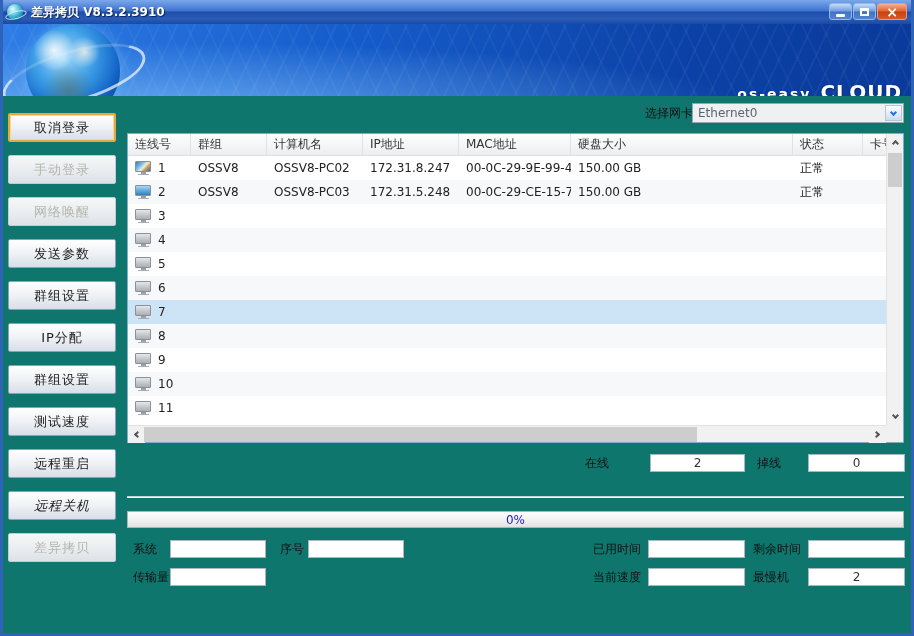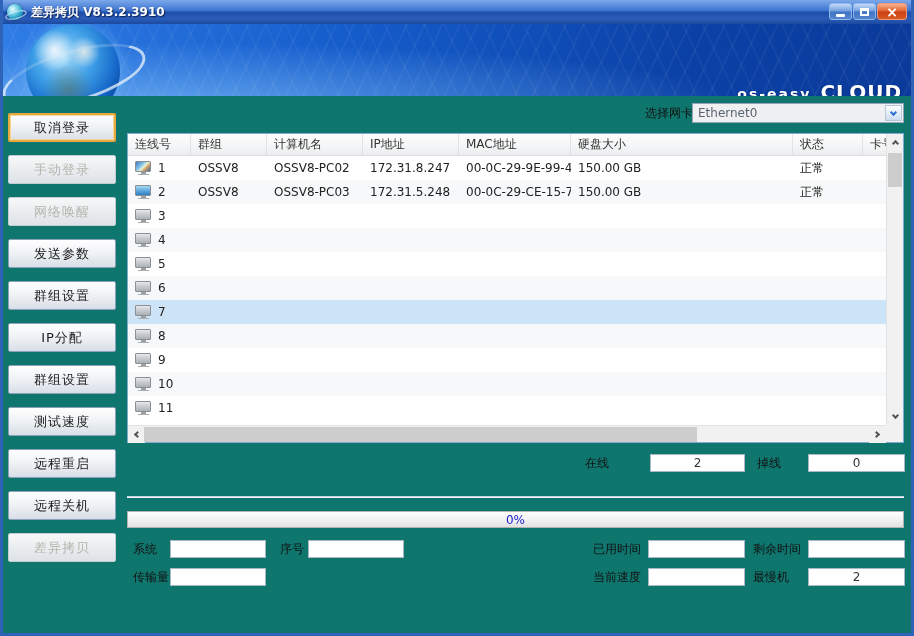--- a/index.html
+++ b/index.html
@@ -405,15 +405,15 @@
   <input class="field center" style="left: 808px; top: 568px; width: 97px;" value="2">
 <div class="side-btn focused" style="top: 113px;">取消登录</div>
     <div class="side-btn disabled" style="top: 155px;">手动登录</div>
     <div class="side-btn disabled" style="top: 197px;">网络唤醒</div>
     <div class="side-btn" style="top: 239px;">发送参数</div>
     <div class="side-btn" style="top: 281px;">群组设置</div>
     <div class="side-btn" style="top: 323px;">IP分配</div>
     <div class="side-btn" style="top: 365px;">群组设置</div>
     <div class="side-btn" style="top: 407px;">测试速度</div>
     <div class="side-btn" style="top: 449px;">远程重启</div>
-    <div class="side-btn" style="top: 491px;">远程关机</div>
+    <div class="side-btn" style="top: 491px; font-style: italic;">远程关机</div>
     <div class="side-btn disabled" style="top: 533px;">差异拷贝</div>
   </div>
 
 </body></html>

